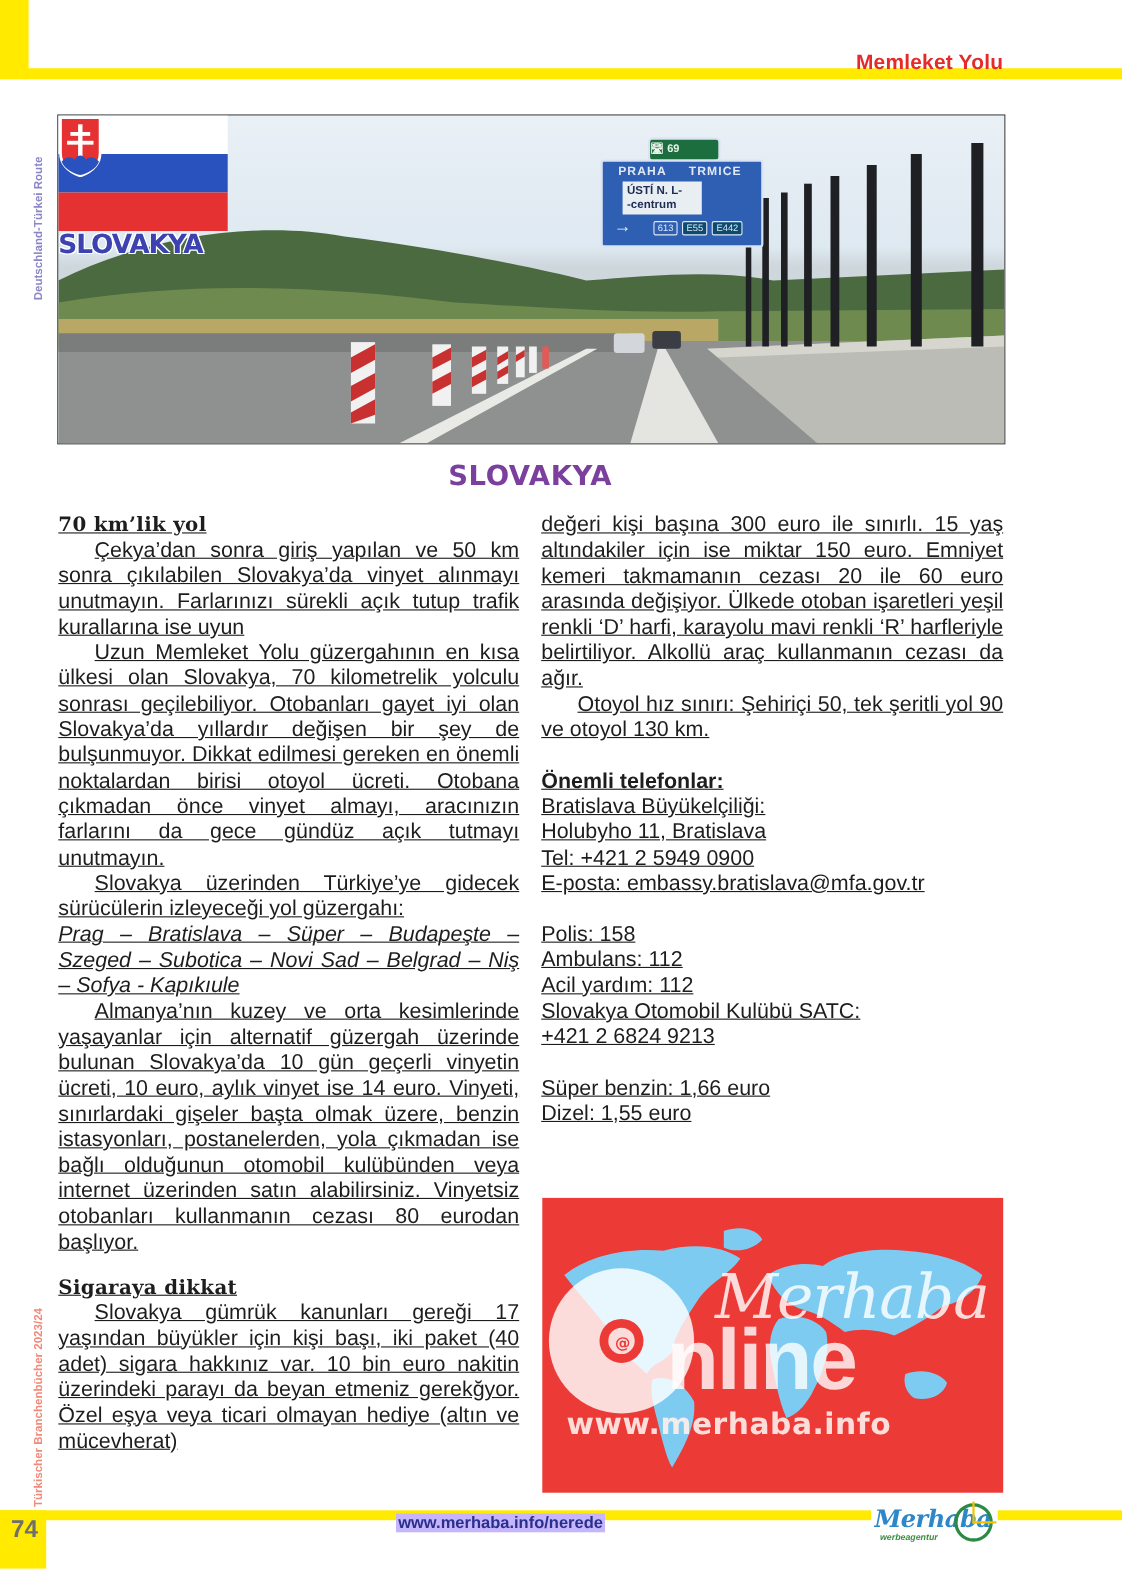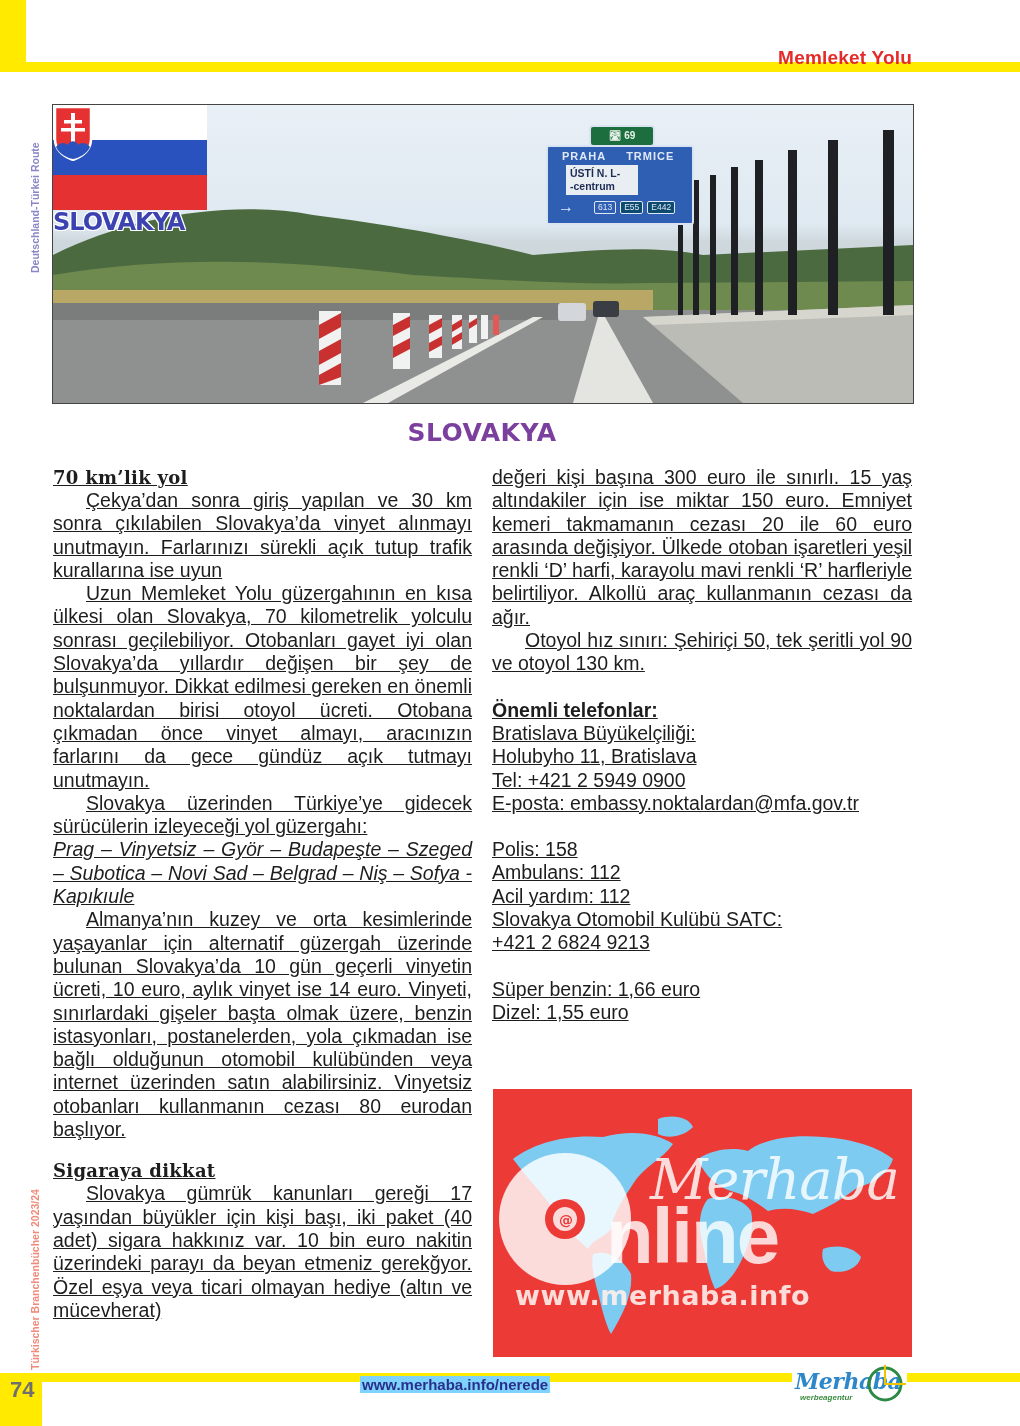--- a/index.html
+++ b/index.html
@@ -36,21 +36,21 @@
                border:2px solid #d9e3f2; border-radius:3px; color:#dfe8f6; }
   .road-sign .top-row { position:absolute; left:14px; top:3px; font-size:11px; font-weight:bold; letter-spacing:1px; }
   .road-sign .top-row span { margin-right:20px; }
   .road-sign .dest { position:absolute; left:18px; top:18px; width:72px; height:30px; background:#e9eef2; color:#1d2c55;
                      font-size:10.5px; font-weight:bold; line-height:13px; padding:2px 4px; box-sizing:border-box; }
   .road-sign .arrow { position:absolute; left:10px; top:52px; font-size:16px; line-height:16px; }
   .road-sign .roads { position:absolute; left:46px; top:54px; display:flex; gap:4px;justify-content:flex-end; }
   .road-sign .roads span { font-size:8.5px; padding:0 3px; border:1px solid #dfe8f6; border-radius:2px; line-height:11px; }
   .road-sign .roads .g { background:#0c4a6e; }
   .exit-sign { position:absolute; left:536px; top:20px; width:62px; height:18px; background:#1d6e3e; border:2px solid #d9e3f2;
-               border-radius:4px; color:#e8f3ea; font-size:10px; font-weight:bold; text-align:center; line-height:18px; }
+               border-radius:4px; color:#e8f3ea; font-size:10px; font-weight:bold; text-align:left; line-height:18px; }
 
   
   .section-title { position:absolute; left:0; width:964px; top:418px; text-align:center;
                    font-family:"DejaVu Sans", sans-serif; font-weight:900; font-size:25px; color:#7b3f9e; letter-spacing:0.5px; }
 
   
   .col { position:absolute; font-size:19.5px; line-height:23.3px; color:#1d1d1d; }
   .col-left { left:53px; top:466px; width:419px; }
   .col-right { left:492px; top:466px; width:420px; }
   .col p { margin:0; text-align:justify; text-align-last:left;text-decoration:underline; }
@@ -68,21 +68,21 @@
                 color:rgba(255,255,255,0.82); letter-spacing:-1px; }
   .ad-online { position:absolute; left:113px; top:107px; font-family:Liberation Sans, sans-serif; font-weight:900; font-size:78px;
                color:rgba(255,255,255,0.8); letter-spacing:-2px; line-height:80px; }
   .ad-url { position:absolute; left:22px; top:191px; font-family:"DejaVu Sans", sans-serif; font-weight:900; font-size:27px;
             color:rgba(255,240,235,0.9); letter-spacing:0.5px; }
 
   
   .yellow-bottom-bar { position:absolute; left:0; top:1373px; width:1020px; height:9px; background:#ffea00; }
   .yellow-bottom-left { position:absolute; left:0; top:1373px; width:42px; height:53px; background:#ffea00; }
   .page-number { position:absolute; left:10px; top:1377px; font-size:22px; font-weight:bold; color:#6f6f6f; }
-  .footer-url { position:absolute; left:360px; top:1376px; font-size:15px; font-weight:bold; color:#2a2f8c; background:#7dd3fc; padding:0 2px; }
+  .footer-url { position:absolute; left:360px; top:1376px; font-size:15px; font-weight:bold; color:#2a2f8c; background:#c4b5fd; padding:0 2px; }
   .footer-logo { position:absolute; left:792px; top:1363px; width:115px; height:44px; background:#fff; }
   .footer-logo .name { position:absolute; left:3px; top:5px; font-family:"DejaVu Serif", serif; font-style:italic; font-weight:bold;
                        font-size:22px; color:#2d87c8; letter-spacing:-0.5px; }
   .footer-logo .sub { position:absolute; left:8px; top:30px; font-size:8px; font-weight:bold; color:#3a8c3f; font-style:italic; }
   .footer-logo svg { position:absolute; left:72px; top:0; }
 </style>
 </head>
 <body>
 
 <div class="yellow-left"></div>
@@ -168,39 +168,39 @@
       <path d="M3 42 C8 36 13 38 15 40 C17 35 23 35 25 40 C27 38 32 36 37 42 C34 49 26 53 20 54 C14 53 6 49 3 42 Z" fill="#2a52be"></path>
     </svg>
   </div>
   <div class="hero-country">SLOVAKYA</div>
 </div>
 
 <div class="section-title">SLOVAKYA</div>
 
 <div class="col col-left">
   <p class="subhead">70 km’lik yol</p>
-  <p class="indent">Çekya’dan sonra giriş yapılan ve 30 km sonra çıkılabilen Slovakya’da vinyet alınmayı unutmayın. Farlarınızı sürekli açık tutup trafik kurallarına ise uyun</p>
+  <p class="indent">Çekya’dan sonra giriş yapılan ve 50 km sonra çıkılabilen Slovakya’da vinyet alınmayı unutmayın. Farlarınızı sürekli açık tutup trafik kurallarına ise uyun</p>
   <p class="indent">Uzun Memleket Yolu güzergahının en kısa ülkesi olan Slovakya, 70 kilometrelik yolculu sonrası geçilebiliyor. Otobanları gayet iyi olan Slovakya’da yıllardır değişen bir şey de bulşunmuyor. Dikkat edilmesi gereken en önemli noktalardan birisi otoyol ücreti. Otobana çıkmadan önce vinyet almayı, aracınızın farlarını da gece gündüz açık tutmayı unutmayın.</p>
   <p class="indent">Slovakya üzerinden Türkiye’ye gidecek sürücülerin izleyeceği yol güzergahı:</p>
-  <p class="route">Prag – Vinyetsiz – Györ – Budapeşte – Szeged – Subotica – Novi Sad – Belgrad – Niş – Sofya - Kapıkıule</p>
+  <p class="route">Prag – Bratislava – Süper – Budapeşte – Szeged – Subotica – Novi Sad – Belgrad – Niş – Sofya - Kapıkıule</p>
   <p class="indent">Almanya’nın kuzey ve orta kesimlerinde yaşayanlar için alternatif güzergah üzerinde bulunan Slovakya’da 10 gün geçerli vinyetin ücreti, 10 euro, aylık vinyet ise 14 euro. Vinyeti, sınırlardaki gişeler başta olmak üzere, benzin istasyonları, postanelerden, yola çıkmadan ise bağlı olduğunun otomobil kulübünden veya internet üzerinden satın alabilirsiniz. Vinyetsiz otobanları kullanmanın cezası 80 eurodan başlıyor.</p>
   <div style="height:18px"></div>
   <p class="subhead">Sigaraya dikkat</p>
   <p class="indent">Slovakya gümrük kanunları gereği 17 yaşından büyükler için kişi başı, iki paket (40 adet) sigara hakkınız var. 10 bin euro nakitin üzerindeki parayı da beyan etmeniz gerekğyor. Özel eşya veya ticari olmayan hediye (altın ve mücevherat)</p>
 </div>
 
 <div class="col col-right">
   <p>değeri kişi başına 300 euro ile sınırlı. 15 yaş altındakiler için ise miktar 150 euro. Emniyet kemeri takmamanın cezası 20 ile 60 euro arasında değişiyor. Ülkede otoban işaretleri yeşil renkli ‘D’ harfi, karayolu mavi renkli ‘R’ harfleriyle belirtiliyor. Alkollü araç kullanmanın cezası da ağır.</p>
   <p class="indent">Otoyol hız sınırı: Şehiriçi 50, tek şeritli yol 90 ve otoyol 130 km.</p>
   <div class="spacer"></div>
   <p class="bold plain">Önemli telefonlar:</p>
   <p class="plain">Bratislava Büyükelçiliği:</p>
   <p class="plain">Holubyho 11, Bratislava</p>
   <p class="plain">Tel: +421 2 5949 0900</p>
-  <p class="plain">E-posta: embassy.noktalardan@mfa.gov.tr</p>
+  <p class="plain">E-posta: embassy.bratislava@mfa.gov.tr</p>
   <div class="spacer"></div>
   <p class="plain">Polis: 158</p>
   <p class="plain">Ambulans: 112</p>
   <p class="plain">Acil yardım: 112</p>
   <p class="plain">Slovakya Otomobil Kulübü SATC:</p>
   <p class="plain">+421 2 6824 9213</p>
   <div class="spacer"></div>
   <p class="plain">Süper benzin: 1,66 euro</p>
   <p class="plain">Dizel: 1,55 euro</p>
 </div>

